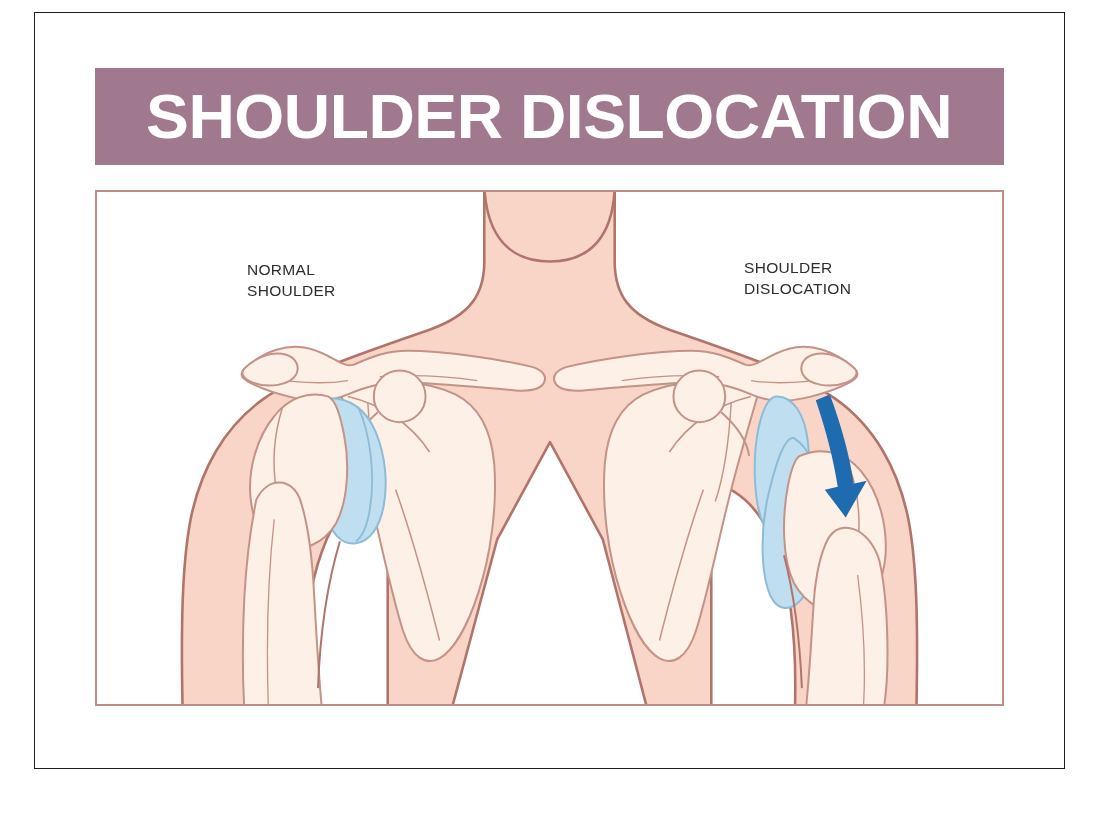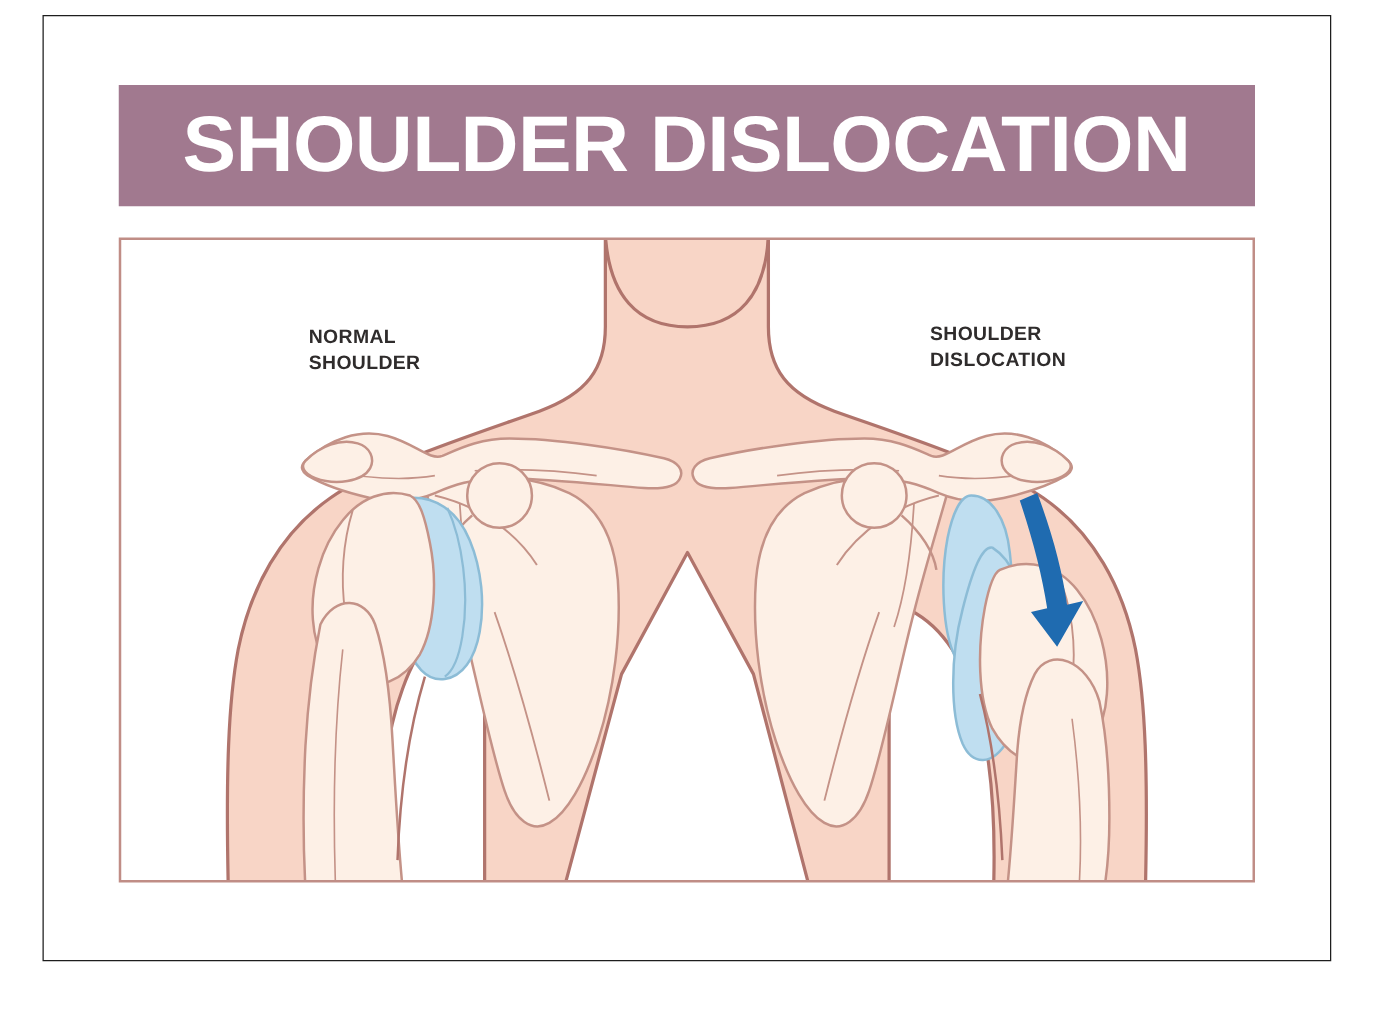--- a/index.html
+++ b/index.html
@@ -70,21 +70,21 @@
   }
   #illustration-svg {
     display: block;
     width: 100%;
     height: 100%;
   }
 
   .anat-label {
     position: absolute;
     font-family: "Liberation Sans", sans-serif;
-    font-weight: bold;
+    font-weight: normal;
     font-size: 15.5px;
     line-height: 1.35;
     color: #2f2c2c;
     letter-spacing: 0.3px;
     white-space: pre-line;
   }
   #label-normal   { left: 245px; top: 258px; }
   #label-disloc   { left: 744px; top: 258px; }
 </style>
 </head>

